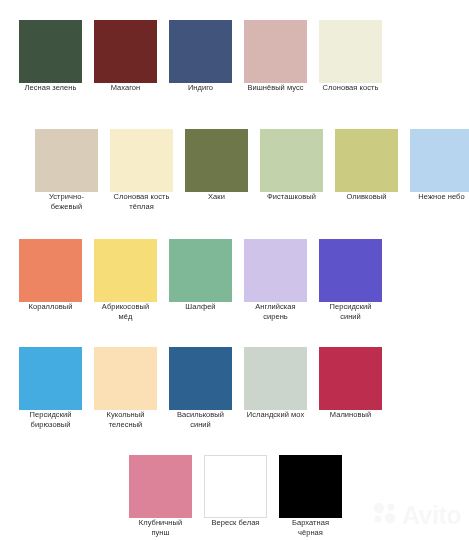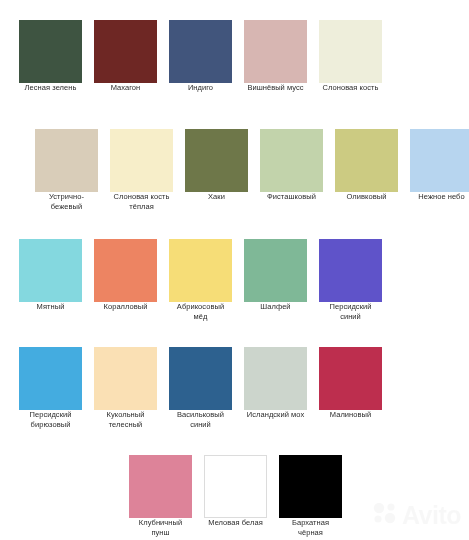--- a/index.html
+++ b/index.html
@@ -131,37 +131,38 @@
       <span class="swatch-label">Оливковый</span>
     </div>
     <div class="cell">
       <span class="swatch" style="background:#b7d5ef"></span>
       <span class="swatch-label">Нежное небо</span>
     </div>
   </div>
 
   <div class="grid-row row-3">
     <div class="cell">
-      <span class="swatch" style="background:#84d8df"></span>
-      <span class="swatch-label">Мятный</span>
-    </div>
-    <div class="cell">
       <span class="swatch" style="background:#ed8462"></span>
       <span class="swatch-label">Коралловый</span>
     </div>
     <div class="cell">
       <span class="swatch" style="background:#f6dd77"></span>
       <span class="swatch-label">Абрикосовый
 мёд</span>
     </div>
     <div class="cell">
       <span class="swatch" style="background:#7fb897"></span>
       <span class="swatch-label">Шалфей</span>
     </div>
     <div class="cell">
+      <span class="swatch" style="background:#cfc3ea"></span>
+      <span class="swatch-label">Английская
+сирень</span>
+    </div>
+    <div class="cell">
       <span class="swatch" style="background:#5f53c9"></span>
       <span class="swatch-label">Персидский
 синий</span>
     </div>
   </div>
 
   <div class="grid-row row-4">
     <div class="cell">
       <span class="swatch" style="background:#44ace0"></span>
       <span class="swatch-label">Персидский
@@ -188,21 +189,21 @@
   </div>
 
   <div class="grid-row row-5">
     <div class="cell">
       <span class="swatch" style="background:#dd8399"></span>
       <span class="swatch-label">Клубничный
 пунш</span>
     </div>
     <div class="cell">
       <span class="swatch bordered" style="background:#ffffff"></span>
-      <span class="swatch-label">Меловая белая</span>
+      <span class="swatch-label">Вереск белая</span>
     </div>
     <div class="cell">
       <span class="swatch" style="background:#000000"></span>
       <span class="swatch-label">Бархатная
 чёрная</span>
     </div>
   </div>
 
   <div class="watermark">
     <span class="watermark-mark">

